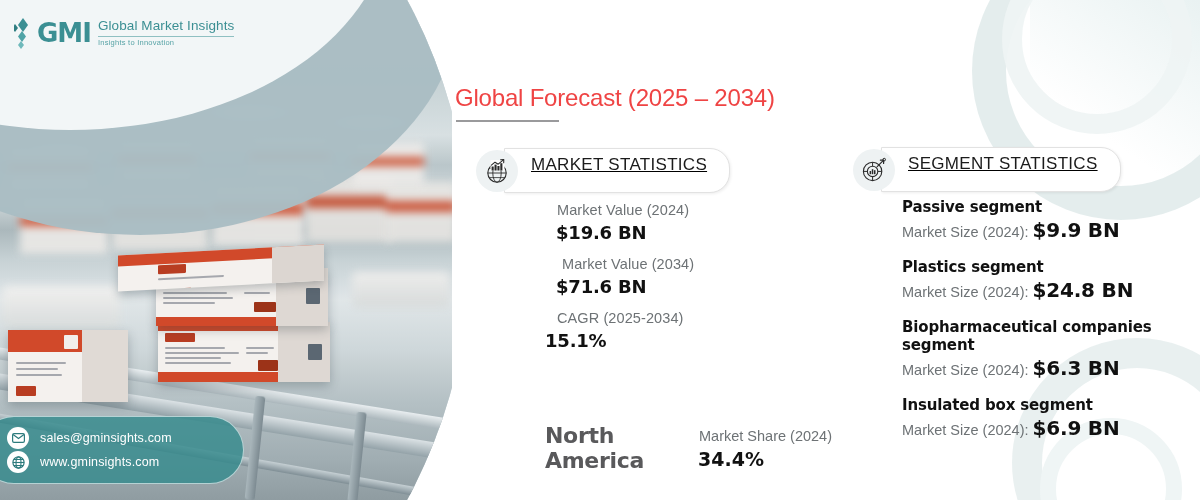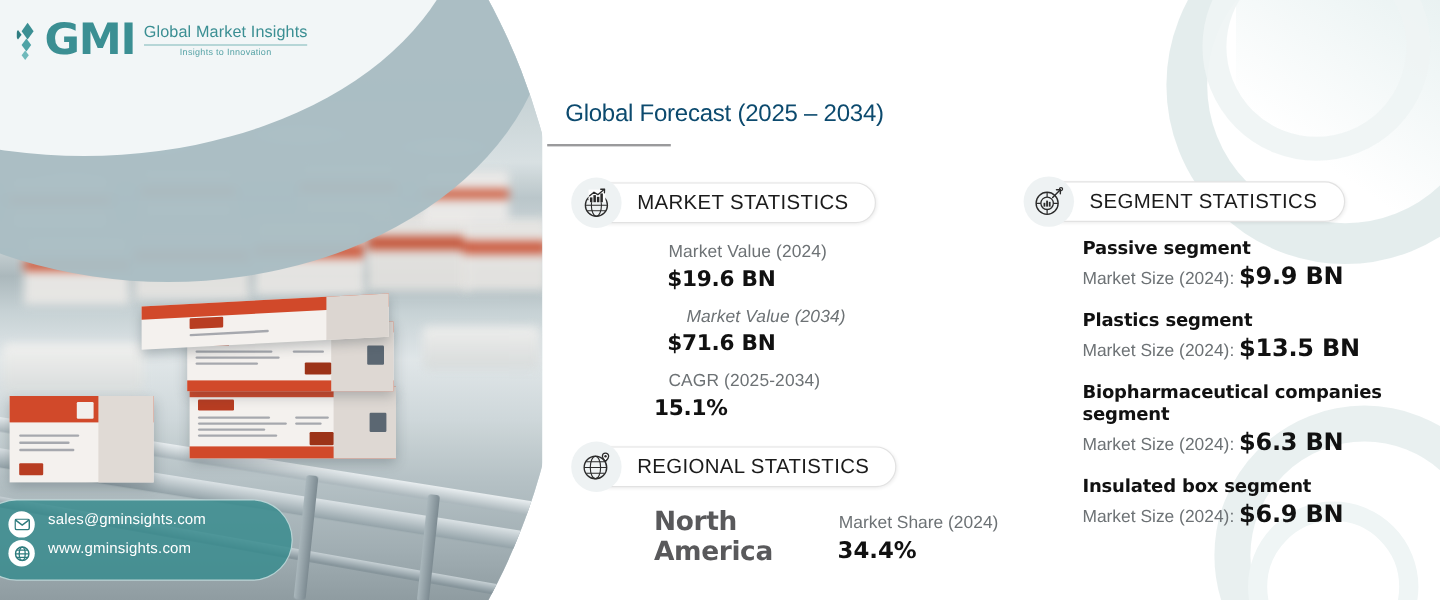--- a/index.html
+++ b/index.html
@@ -164,21 +164,21 @@
     left: 14px; top: 16px;
     display: flex;
     align-items: center;
     gap: 7px;
     z-index: 40;
   }
   .logo-diamonds { display: block; }
   .logo-gmi {
     font-family: "DejaVu Sans", sans-serif;
     font-weight: bold;
-    font-size: 36px;
+    font-size: 26px;
     letter-spacing: -1px;
     color: #3b8f93;
     line-height: 1;
     margin-left: -2px;
   }
   .logo-right { display: flex; flex-direction: column; line-height: 1.05; }
   .logo-name {
     font-size: 13.5px;
     font-weight: normal;
     color: #3b8f93;
@@ -186,39 +186,39 @@
     white-space: nowrap;
   }
   .logo-rule {
     height: 1px;
     background: #8fc0c2;
     margin: 3px 0 2px 0;
   }
   .logo-tag {
     font-size: 7.5px;
     color: #57a3a6;
-    text-align: center;
     letter-spacing: .25px;
     white-space: nowrap;
   }
 
   
   .contact {
     position: absolute;
     left: -20px; bottom: 16px;
     width: 264px;
     padding: 9px 10px 9px 26px;
     background: rgba(53,138,140,.82);
     border: 1.5px solid rgba(255,255,255,.6);
     border-radius: 40px;
     box-sizing: border-box;
     z-index: 45;
   }
   .contact-row {
     display: flex;
+    align-items: center;
     gap: 11px;
     height: 24px;
   }
   .contact-ico {
     width: 22px; height: 22px;
     border-radius: 50%;
     background: #ffffff;
     display: flex;
     align-items: center;
     justify-content: center;
@@ -244,23 +244,23 @@
     width: 620px;
     font-family: "DejaVu Sans", sans-serif;
     font-weight: bold;
     font-size: 31px;
     line-height: 1.12;
     letter-spacing: -.6px;
     color: #58585a;
   }
   .subtitle {
     position: absolute;
-    left: 19px; top: 84px;
-    font-size: 20px;
-    color: #0c4a6e;
+    left: 3px; top: 84px;
+    font-size: 24px;
+    color: #ef4444;
     letter-spacing: -.2px;
   }
   .title-rule {
     position: absolute;
     left: 4px; top: 120px;
     width: 103px; height: 2px;
     background: #9a9a9c;
   }
 
   
@@ -274,26 +274,27 @@
     border-radius: 50%;
     background: #eef2f3;
     display: flex;
     align-items: center;
     justify-content: center;
     flex: 0 0 auto;
     z-index: 2;
   }
   .sec-pill {
     margin-left: -14px;
-    padding: 6px 22px 6px 26px;
+    padding: 6px 22px 17px 26px;
     background: #ffffff;
     border: 1px solid #e2e2e2;
     border-radius: 0 20px 20px 0;
     box-shadow: 1px 1px 3px rgba(0,0,0,.07);
     z-index: 1;
+    text-decoration: underline;
   }
   .sec-pill-text {
     font-size: 17px;
     color: #1b1b1b;
     letter-spacing: .3px;
     white-space: nowrap;
   }
 
   .stat-label {
     position: absolute;
@@ -511,41 +512,25 @@
           <path d="M16.6 1.7 L19.8 1.6 L19.7 4.7" fill="none" stroke="#2b2b2b" stroke-width="1.1" stroke-linecap="round" stroke-linejoin="round"></path>
         </svg>
       </span>
       <span class="sec-pill">
         <span class="sec-pill-text">MARKET STATISTICS</span>
       </span>
     </div>
 
     <div class="stat-label" style="left:105px; top:202px;">Market Value (2024)</div>
     <div class="stat-value" style="left:104px; top:222px;">$19.6 BN</div>
-    <div class="stat-label" style="left:120px; top:256px;font-style:italic;">Market Value (2034)</div>
+    <div class="stat-label" style="left:110px; top:256px;">Market Value (2034)</div>
     <div class="stat-value" style="left:104px; top:276px;">$71.6 BN</div>
     <div class="stat-label" style="left:105px; top:310px;">CAGR (2025-2034)</div>
     <div class="stat-value" style="left:93px; top:330px;">15.1%</div>
 
-    <div class="sec-head" style="left:24px; top:368px;">
-      <span class="sec-icon-bg">
-        <svg width="26" height="26" viewBox="0 0 26 26">
-          <circle cx="12.2" cy="13.6" r="9.4" fill="none" stroke="#2b2b2b" stroke-width="1.15"></circle>
-          <ellipse cx="12.2" cy="13.6" rx="4.3" ry="9.4" fill="none" stroke="#2b2b2b" stroke-width=".95"></ellipse>
-          <line x1="2.8" y1="13.6" x2="21.6" y2="13.6" stroke="#2b2b2b" stroke-width=".95"></line>
-          <line x1="4.6" y1="8.8" x2="19.8" y2="8.8" stroke="#2b2b2b" stroke-width=".85"></line>
-          <line x1="4.6" y1="18.4" x2="19.8" y2="18.4" stroke="#2b2b2b" stroke-width=".85"></line>
-          <path d="M20.6 1.6 a2.6 2.6 0 0 1 2.6 2.6 c0 1.9 -2.6 4.4 -2.6 4.4 s-2.6 -2.5 -2.6 -4.4 a2.6 2.6 0 0 1 2.6 -2.6 z" fill="#ffffff" stroke="#2b2b2b" stroke-width="1.1"></path>
-          <circle cx="20.6" cy="4.2" r="1" fill="#2b2b2b"></circle>
-        </svg>
-      </span>
-      <span class="sec-pill">
-        <span class="sec-pill-text">REGIONAL STATISTICS</span>
-      </span>
-    </div>
 
     <div class="region-name" style="left:93px; top:424px; width:110px;">North America</div>
     <div class="region-share-label" style="left:247px; top:428px;">Market Share (2024)</div>
     <div class="region-share-value" style="left:246px; top:448px;">34.4%</div>
 
     <div class="sec-head" style="left:401px; top:147px;">
       <span class="sec-icon-bg">
         <svg width="26" height="26" viewBox="0 0 26 26">
           <circle cx="11.6" cy="14.4" r="9.2" fill="none" stroke="#2b2b2b" stroke-width="1.1"></circle>
           <circle cx="11.6" cy="14.4" r="5.2" fill="none" stroke="#2b2b2b" stroke-width="1.1"></circle>
@@ -566,21 +551,21 @@
       </span>
     </div>
 
     <div class="seg-list">
       <div class="seg-item">
         <div class="seg-name">Passive segment</div>
         <div class="seg-size-row"><span>Market Size (2024): </span><span class="seg-size-val">$9.9 BN</span></div>
       </div>
       <div class="seg-item">
         <div class="seg-name">Plastics segment</div>
-        <div class="seg-size-row"><span>Market Size (2024): </span><span class="seg-size-val">$13.5 BN</span></div>
+        <div class="seg-size-row"><span>Market Size (2024): </span><span class="seg-size-val">$24.8 BN</span></div>
       </div>
       <div class="seg-item">
         <div class="seg-name">Biopharmaceutical companies segment</div>
         <div class="seg-size-row"><span>Market Size (2024): </span><span class="seg-size-val">$6.3 BN</span></div>
       </div>
       <div class="seg-item">
         <div class="seg-name">Insulated box segment</div>
         <div class="seg-size-row"><span>Market Size (2024): </span><span class="seg-size-val">$6.9 BN</span></div>
       </div>
     </div>

